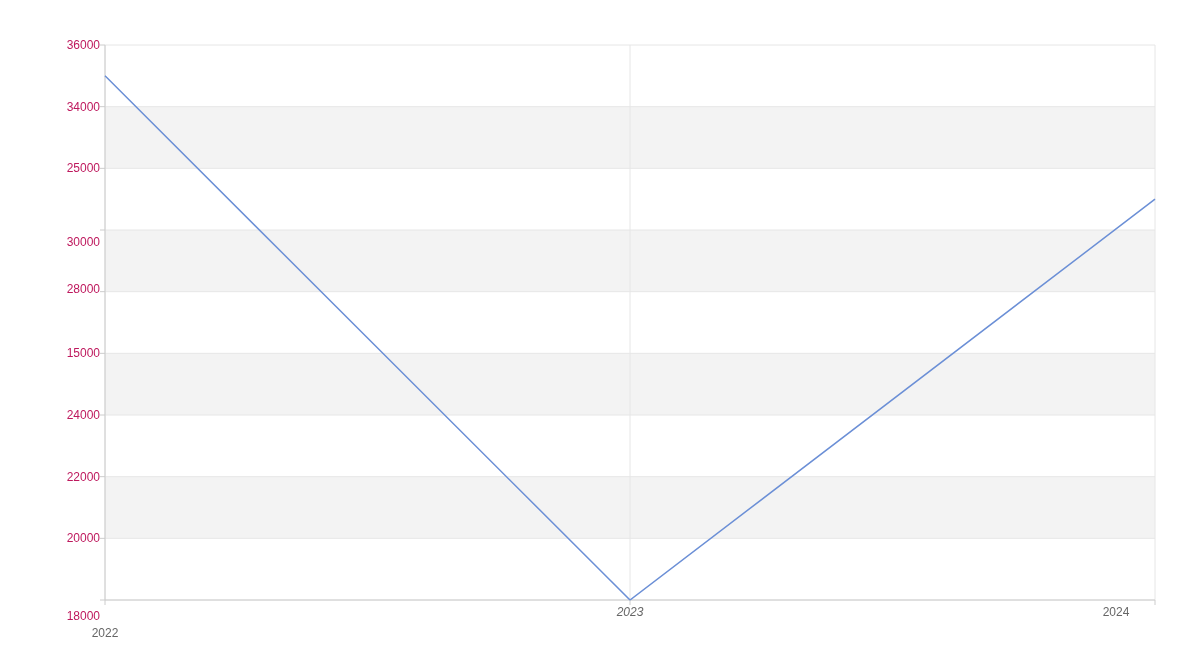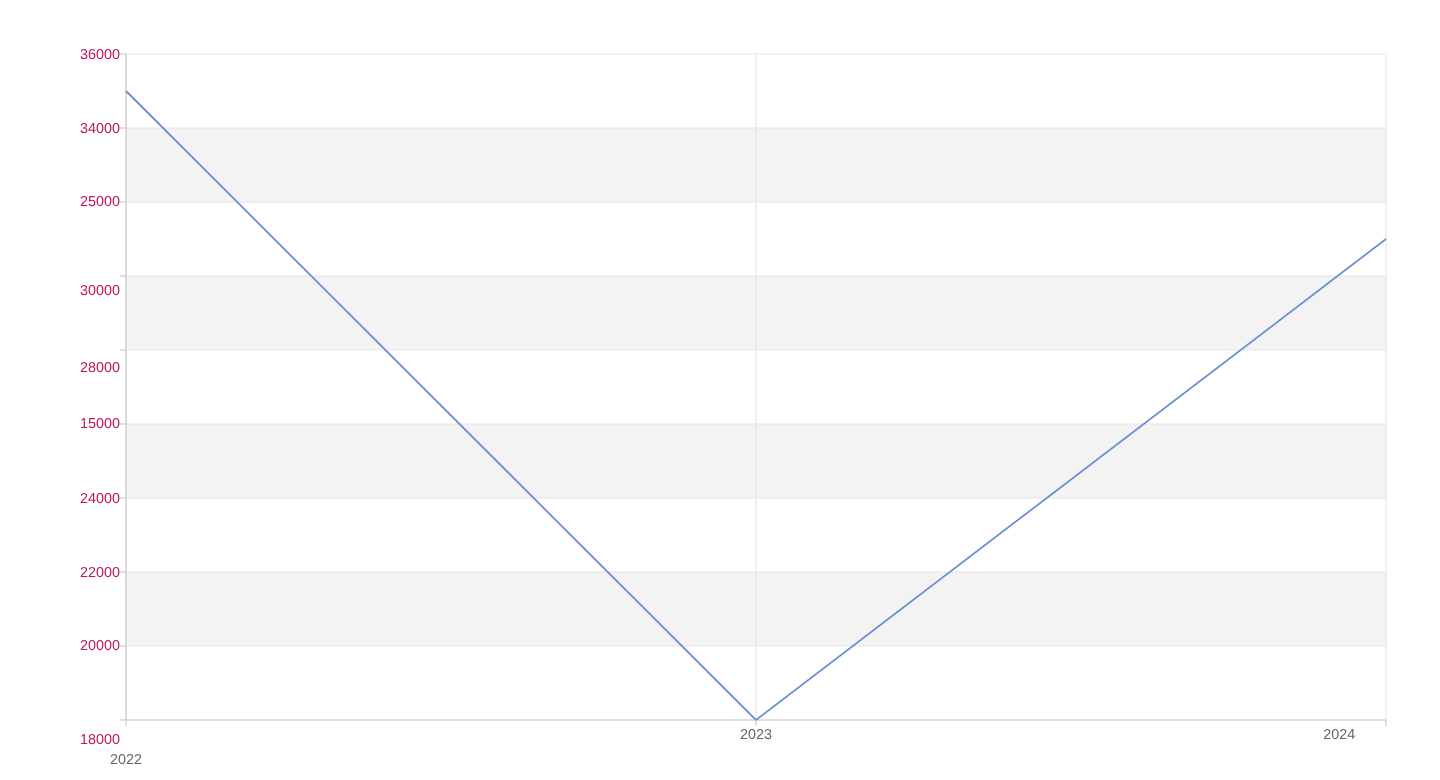--- a/index.html
+++ b/index.html
@@ -98,21 +98,21 @@
         <line x1="0" x2="0" y1="555" y2="560" stroke="#cccccc" stroke-width="1"></line>
         <line x1="525" x2="525" y1="555" y2="560" stroke="#cccccc" stroke-width="1"></line>
         <line x1="1050" x2="1050" y1="555" y2="560" stroke="#cccccc" stroke-width="1"></line>
       </svg>
   </div>
 <div class="y-axis-label" style="top: 616px;">18000</div>
     <div class="y-axis-label" style="top: 538.333px;">20000</div>
     <div class="y-axis-label" style="top: 476.667px;">22000</div>
     <div class="y-axis-label" style="top: 415px;">24000</div>
     <div class="y-axis-label" style="top: 353.333px;">15000</div>
-    <div class="y-axis-label" style="top: 306px; margin-left: 47px;">28000</div>
+    <div class="y-axis-label" style="top: 289px; margin-left: 47px;">28000</div>
     <div class="y-axis-label" style="top: 230px; margin-top: 12px;">30000</div>
     <div class="y-axis-label" style="top: 168.333px;">25000</div>
     <div class="y-axis-label" style="top: 106.667px;">34000</div>
     <div class="y-axis-label" style="top: 45px;">36000</div>
     <div class="x-axis-label" style="left: 105px; margin-top: 21px;">2022</div>
-    <div class="x-axis-label" style="left: 630px;">2023</div>
+    <div class="x-axis-label" style="left: 630px; font-style: italic;">2023</div>
     <div class="x-axis-label" style="left: 1116px;">2024</div>
   </div>
 
 </body></html>

